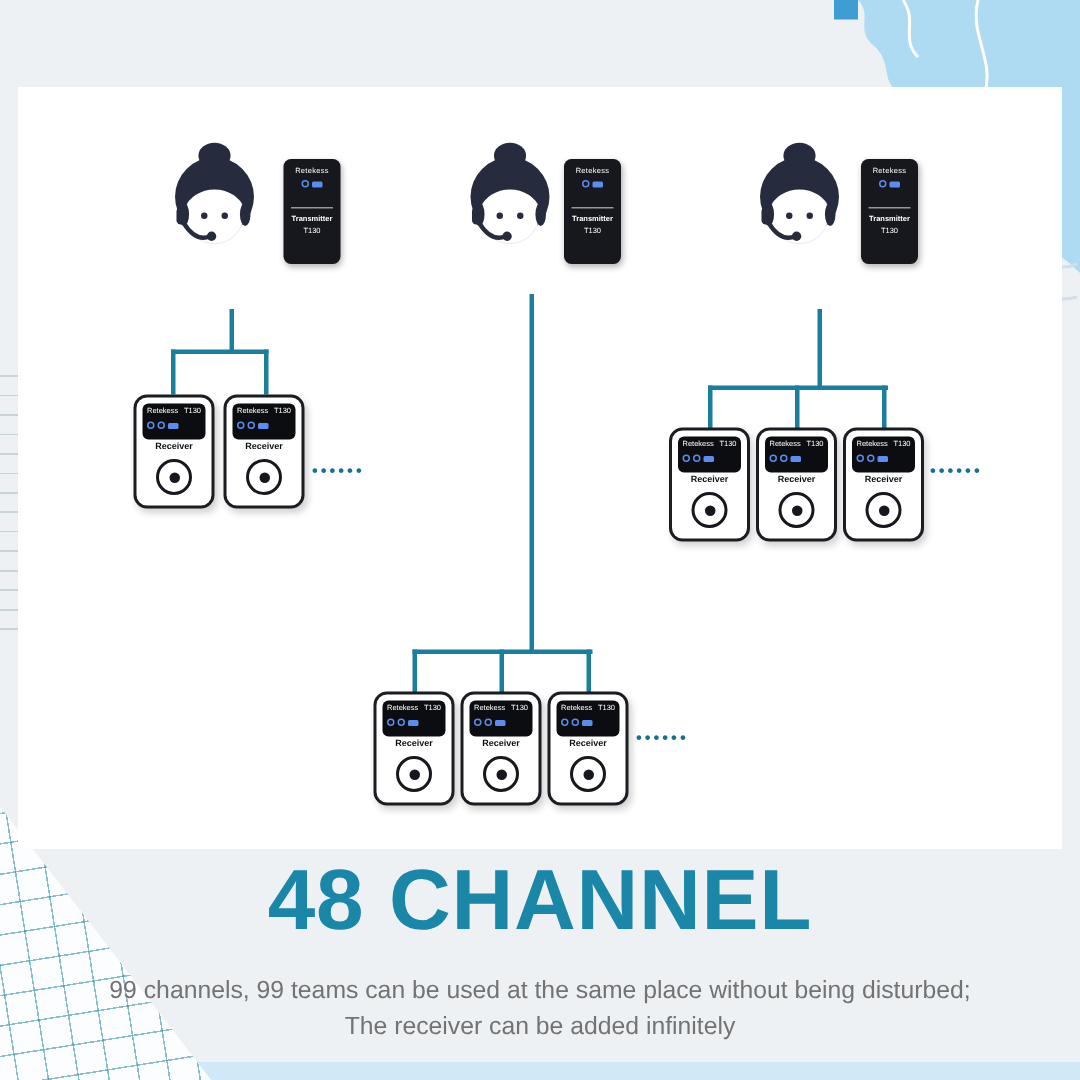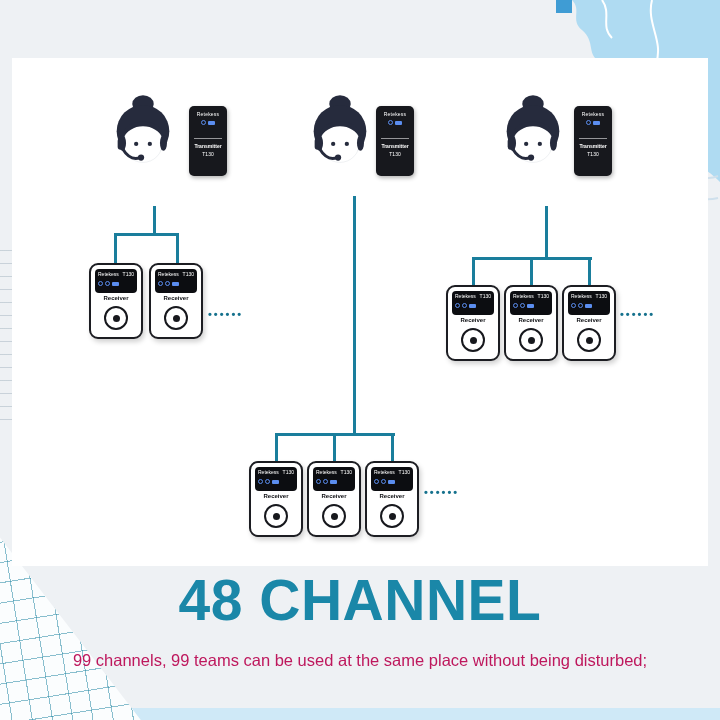--- a/index.html
+++ b/index.html
@@ -54,21 +54,21 @@
         display:flex;align-items:center;justify-content:center;box-sizing:border-box;background:#fff;}
   .rx-dot{width:7px;height:7px;background:#17181d;border-radius:50%;}
 
   
   .dots{position:absolute;font-size:11px;font-weight:bold;color:#15718d;letter-spacing:2px;z-index:4;}
 
   
   .headline{position:absolute;left:0;right:0;top:570px;text-align:center;z-index:4;
         font-size:57px;line-height:60px;font-weight:bold;color:#1a87a8;letter-spacing:.5px;}
   .subtext{position:absolute;left:0;right:0;top:648px;text-align:center;z-index:4;
-        font-size:16.5px;line-height:24px;color:#be185d;}
+        font-size:16.5px;line-height:24px;color:#737373;}
 </style>
 </head>
 <body>
 
 <div class="canvas">
 
   <svg class="map" width="178" height="240" viewBox="0 0 178 240">
     <path d="M178,0 H30 C40,10 28,20 40,30 C54,42 44,54 58,62 C72,70 64,84 80,90 C96,96 88,110 104,116 C118,121 112,134 128,140 C142,145 136,158 152,164 C162,168 170,174 178,182 Z" fill="#afdbf2"></path>
     <path d="M60,0 C70,14 58,26 70,38" stroke="#ffffff" stroke-width="2" fill="none"></path>
     <path d="M110,0 C104,24 122,40 114,64" stroke="#ffffff" stroke-width="2" fill="none"></path>
@@ -321,15 +321,16 @@
     <div class="rx-knob">
         <span class="rx-dot"></span>
       </div>
   </div>
 
   <div class="dots" style="left:620px;top:308px;">••••••</div>
 
   <div class="headline">48 CHANNEL</div>
   <div class="subtext">
     <div>99 channels, 99 teams can be used at the same place without being disturbed;</div>
+    <div>The receiver can be added infinitely</div>
   </div>
 
 </div>
 
 </body></html>

